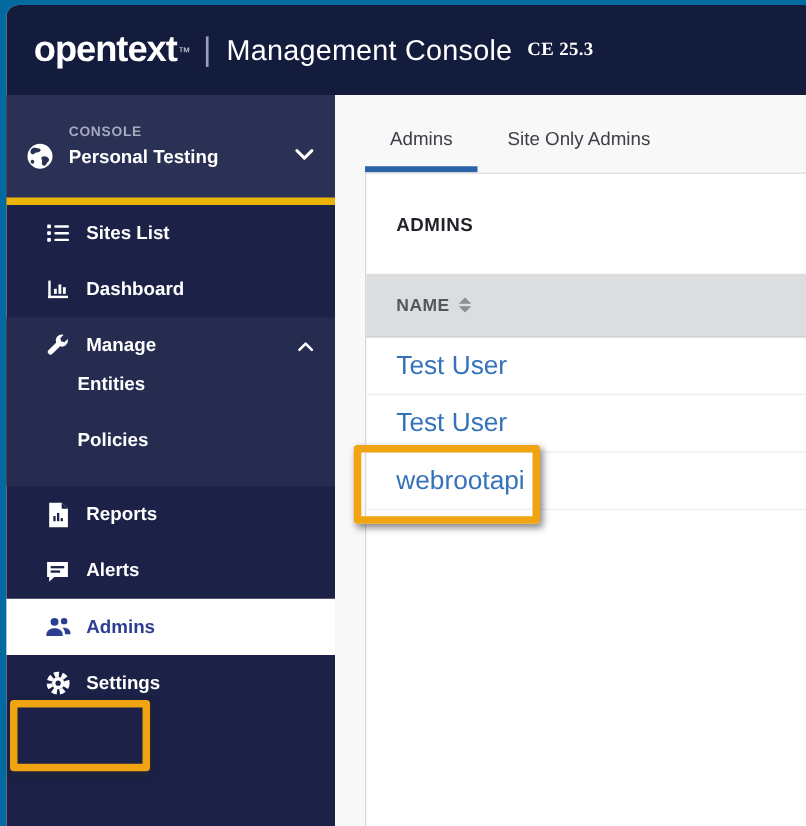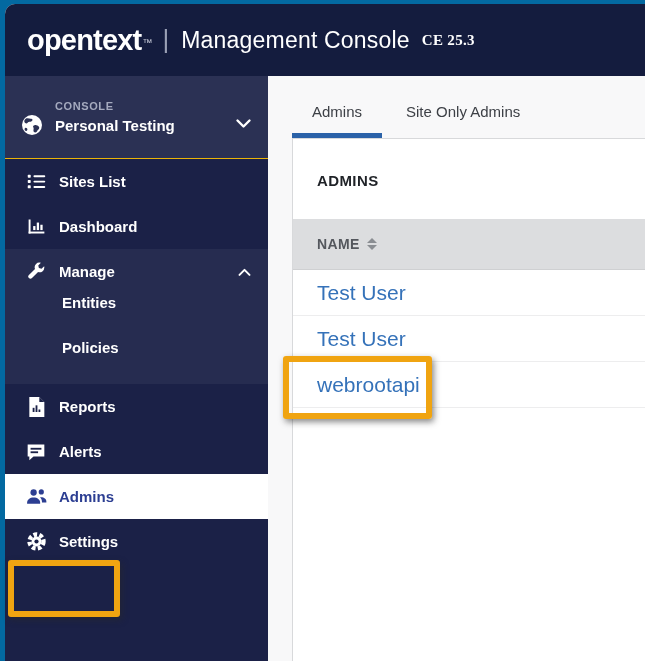--- a/index.html
+++ b/index.html
@@ -12,29 +12,29 @@
   .brand{color:#fff;font-size:29px;font-weight:800;letter-spacing:-0.8px;}
   .brand-tm{color:#d3d6e2;font-size:10px;vertical-align:top;position:relative;top:2px;margin-left:1px;}
   .brand-sep{color:#9aa0b5;font-size:26px;font-weight:200;margin:0 12px 0 10px;position:relative;top:-1px;}
   .product{color:#fff;font-size:23px;font-weight:400;letter-spacing:0.2px;}
   .version{color:#fff;font-size:15px;font-weight:700;margin-left:12px;letter-spacing:0.3px;font-family:Liberation Serif, serif;}
 
   
   .body-row{flex:1;display:flex;min-height:0;}
   .sidebar{width:263px;flex:0 0 263px;background:#1b2147;color:#fff;display:flex;flex-direction:column;}
 
-  .console-switcher{height:82px;flex:0 0 82px;background:#2b3154;border-bottom:1px solid #eab308;display:flex;align-items:center;padding:0 16px 0 14px;cursor:pointer;}
+  .console-switcher{height:82px;flex:0 0 82px;background:#2b3154;border-bottom:6px solid #eab308;display:flex;align-items:center;padding:0 16px 0 14px;cursor:pointer;}
   .console-switcher .globe{width:26px;flex:0 0 26px;display:flex;justify-content:center;margin-top:16px;}
   .console-meta{margin-left:10px;display:flex;flex-direction:column;}
   .console-label{font-size:11px;letter-spacing:0.6px;color:#a5aabf;font-weight:600;margin-bottom:5px;}
   .console-name{font-size:15px;font-weight:700;color:#fff;}
   .console-switcher .chev{margin-left:auto;display:flex;margin-top:14px;}
 
   .nav{display:flex;flex-direction:column;}
-  .nav-item{height:45px;flex:0 0 45px;display:flex;align-items:center;padding-left:18px;cursor:pointer;}
+  .nav-item{height:45px;flex:0 0 45px;display:flex;align-items:center;padding-left:28px;cursor:pointer;}
   .nav-item .ico{width:26px;flex:0 0 26px;display:flex;justify-content:center;}
   .nav-item .lbl{margin-left:10px;font-size:15px;font-weight:600;color:#fff;white-space:nowrap;}
   .nav-item .chev{margin-left:auto;margin-right:16px;display:flex;}
   .nav-group{background:#262c50;}
   .nav-sub{height:45px;flex:0 0 45px;display:flex;padding-left:57px;font-size:15px;font-weight:600;color:#fff;cursor:pointer;}
   .nav-item.active{background:#fff;}
   .nav-item.active .lbl{color:#2c3e92;}
 
   
   .main{flex:1;display:flex;flex-direction:column;overflow:hidden;background:#f8f8f9;}

